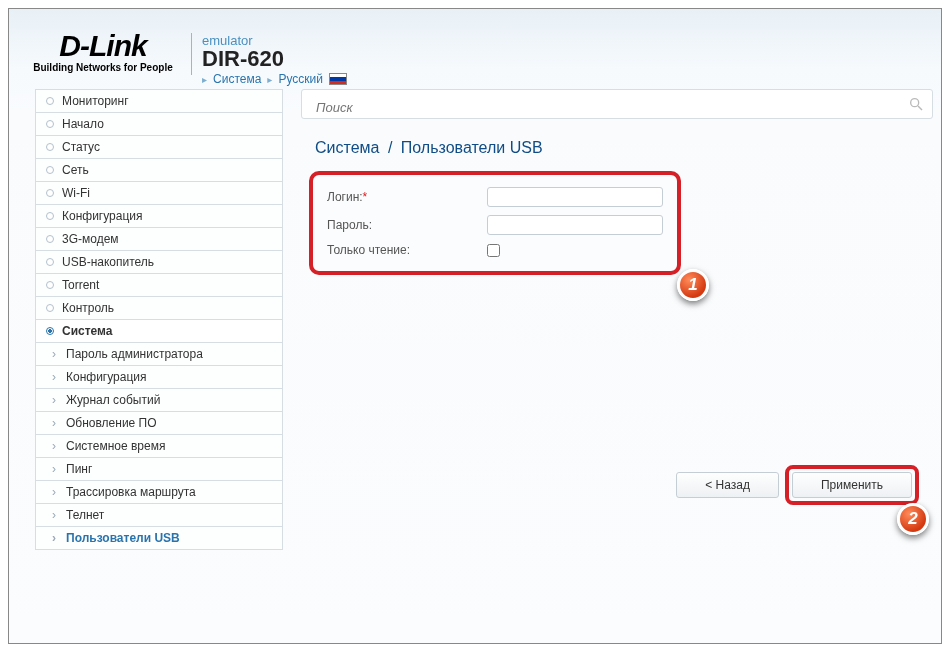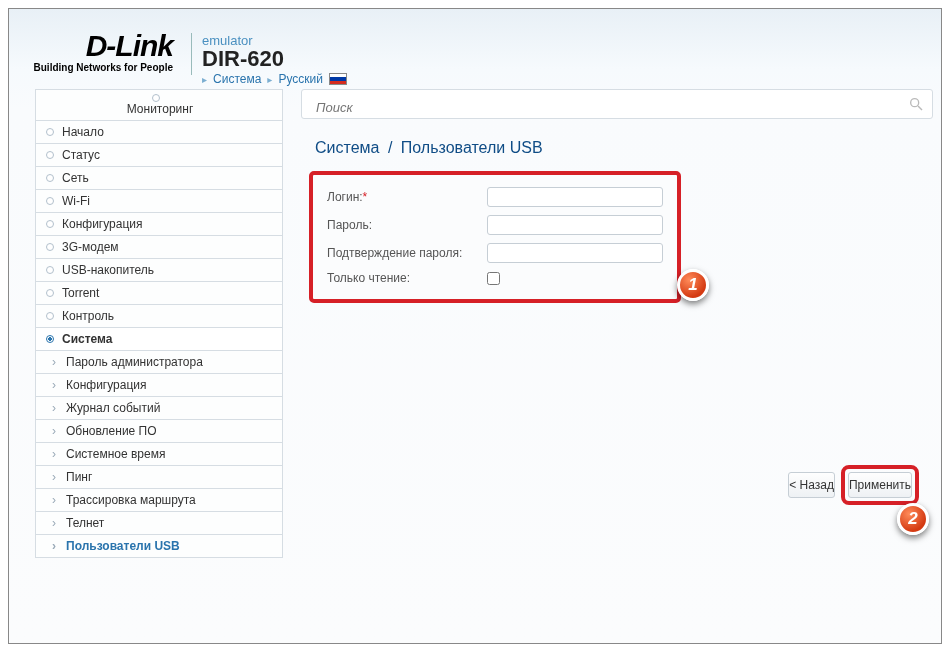--- a/index.html
+++ b/index.html
@@ -22,21 +22,21 @@
   
   .header {
     display: flex;
     align-items: flex-start;
     padding: 22px 24px 4px 24px;
     height: 80px;
   }
   .logo {
     display: flex;
     flex-direction: column;
-    align-items: flex-end;
+    align-items: center;
     margin-right: 14px;
     min-width: 140px;
   }
   .logo-word {
     font-size: 30px;
     font-weight: 900;
     letter-spacing: -1px;
     color: #000;
     line-height: 1;
     font-style: italic;
@@ -106,21 +106,21 @@
     border-top: none;
     background: #fdfefe;
     display: flex;
     align-items: center;
     padding: 4px 8px 4px 10px;
     font-size: 12px;
     color: #333;
     cursor: pointer;
     min-height: 21px;
   }
-  .nav-item:first-child, .nav-sub:first-of-type { border-top: 1px solid #d6dde3; flex-direction: column; }
+  .nav-item:first-child, .nav-sub:first-of-type { border-top: 1px solid #d6dde3; }
   .nav-item .bullet {
     width: 8px; height: 8px;
     border: 1px solid #b2c0cc;
     border-radius: 50%;
     background: #fff;
     margin-right: 8px;
     flex: none;
   }
   .nav-item.active {
     background: #fff;
@@ -178,21 +178,21 @@
   .page-title {
     color: #104d86;
     font-size: 16px;
     font-weight: normal;
     margin: 0 0 14px 14px;
   }
   .page-title .sep { padding: 0 4px; }
 
   .form-block {
     border: 4px solid #d62027;
-    border-radius: 5px;
+    border-radius: 10px;
     padding: 12px 14px 14px 14px;
     width: 372px;
     margin-left: 8px;
     position: relative;
     background: #fbfcfd;
   }
   .form-row {
     display: flex;
     align-items: center;
     margin-bottom: 8px;
@@ -242,21 +242,21 @@
     bottom: 130px;
     display: flex;
     gap: 6px;
     align-items: center;
   }
   .btn {
     border: 1px solid #c6ced5;
     background: linear-gradient(to bottom,#fefefe,#eef1f4);
     border-radius: 3px;
     height: 26px;
-    padding: 0 0;
+    padding: 0 28px;
     font-size: 12px;
     color: #333;
     cursor: pointer;
     display: flex;
     align-items: center;
   }
   .btn-wrap-hl {
     border: 4px solid #d62027;
     border-radius: 8px;
     padding: 3px;
@@ -380,24 +380,20 @@
           <span class="form-label">
             <span>Логин:</span><span class="req">*</span>
           </span>
           <input class="form-input" type="text" value="" style="">
         </div>
         <div class="form-row">
           <span class="form-label">Пароль:</span>
           <input class="form-input" type="password" value="" style="">
         </div>
         <div class="form-row">
-          <span class="form-label">Подтверждение пароля:</span>
-          <input class="form-input" type="password" value="" style="">
-        </div>
-        <div class="form-row">
           <span class="form-label">Только чтение:</span>
           <input class="form-check" type="checkbox" style="">
         </div>
       </div>
 
       <div class="marker marker-1">1</div>
 
       <div class="btn-row">
         <button class="btn">&lt; Назад</button>
         <span class="btn-wrap-hl">

